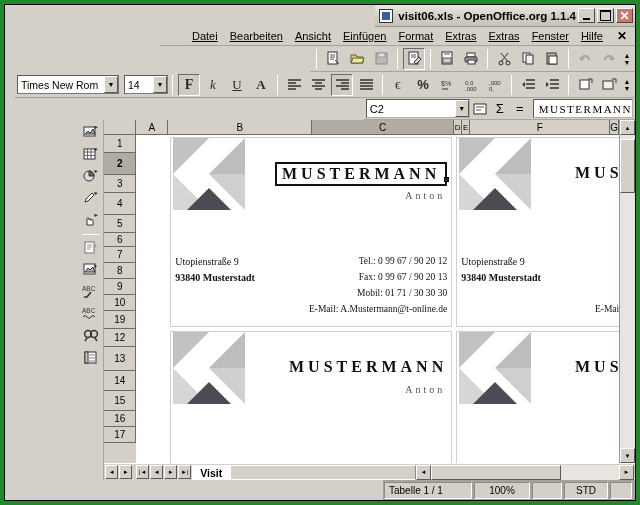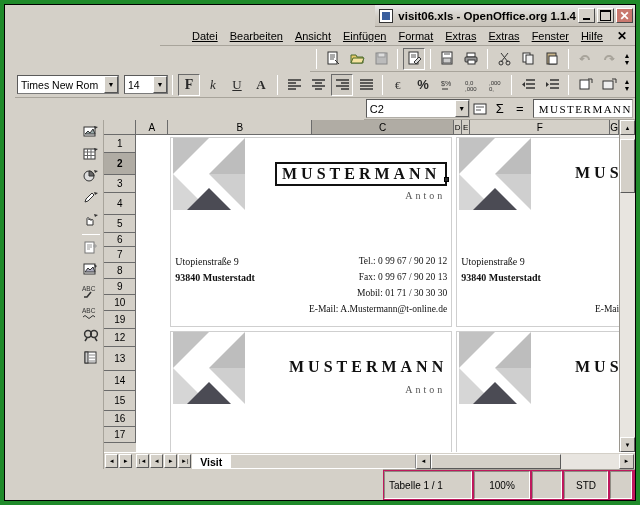--- a/index.html
+++ b/index.html
@@ -244,21 +244,21 @@
   }
   #tabfill { flex: 1; height: 15px; background: #d4d0c8;
     border: 1px solid #fff; border-right-color: #8a8a8a; }
   #hscroll { width: 218px; height: 15px; display: flex; flex: none; }
   #hthumb-track { flex: 1; background: #e8e5e0; position: relative; }
   #hthumb { position: absolute; top: 0; bottom: 0; left: 0; width: 130px;
     background: #d4d0c8; border: 1px solid #fff;
     border-right-color: #5a5a5a; border-bottom-color: #5a5a5a; }
   
   #statusbar {
-    height: 31px; flex: none; background: #be185d;
+    height: 20px; flex: none; background: #a3a3a3;
     display: flex; align-items: stretch; padding: 1px;
     border-top: 1px solid #a8a49b;
   }
   .sfield {
     border: 1px solid #8f8b83; border-right-color: #fff; border-bottom-color: #fff;
     display: flex; align-items: center; font-size: 10px; color: #000;
     padding: 0 4px; margin-right: 2px; background: #d4d0c8;
   }
   .sfield.c { justify-content: center; }
 </style>

